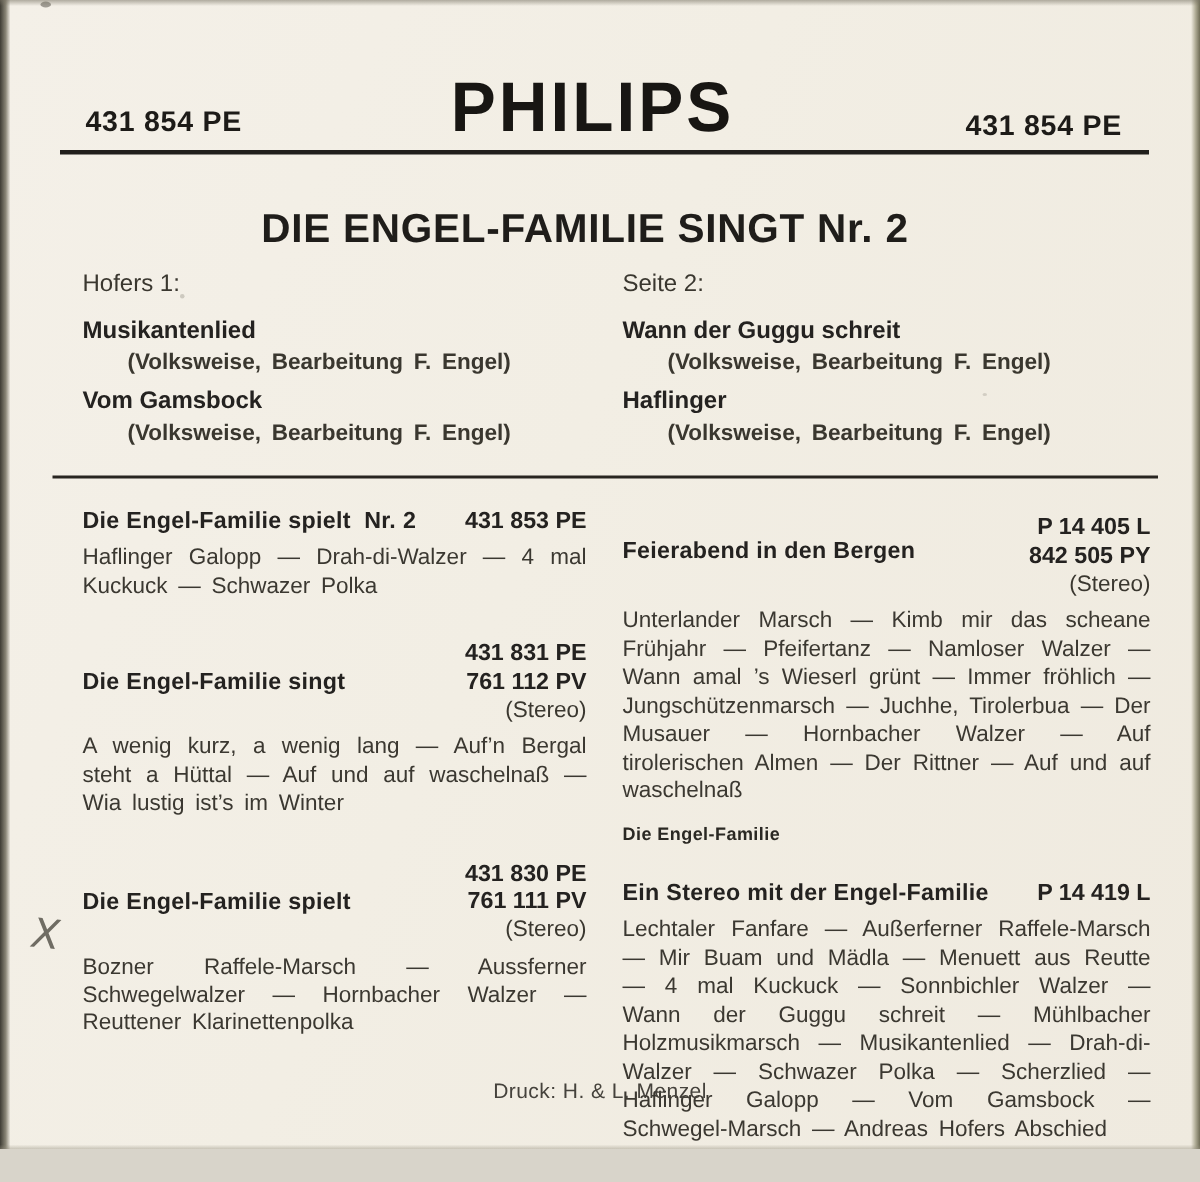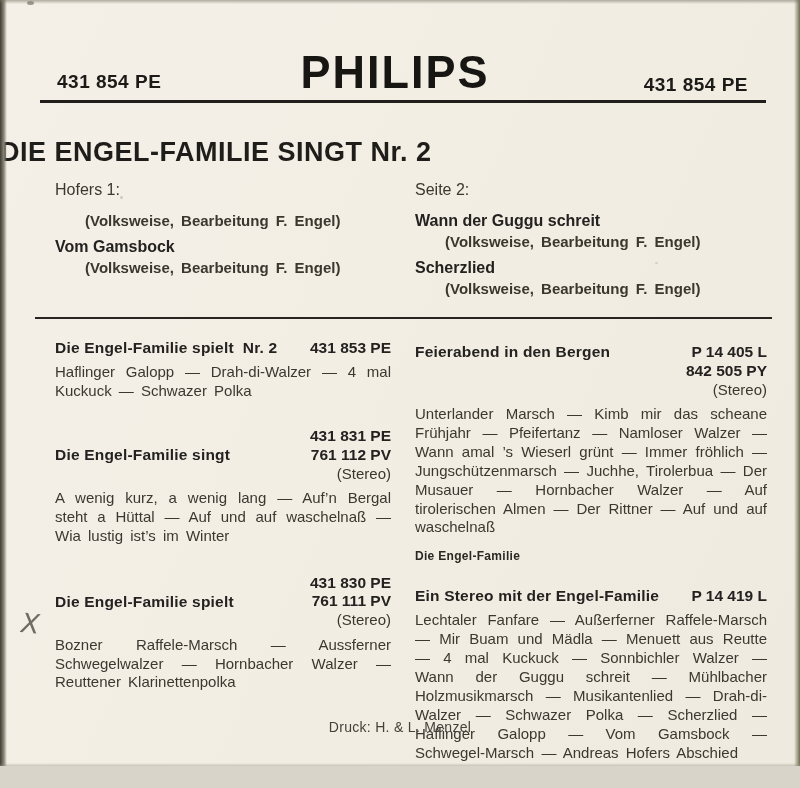--- a/index.html
+++ b/index.html
@@ -56,21 +56,21 @@
     color: #181613; transform: scaleY(1.04);
   }
   .hdr-rule {
     position: absolute; top: 100px; left: 40px; width: 726px; height: 3px;
     background: #211f1c;
   }
 
   
   .album-title {
     position: absolute; top: 137px; left: 0; right: 20px;
-    text-align: left;
+    text-align: center;
     font-size: 27px; font-weight: bold; letter-spacing: .5px; color: #1f1d1a;
     white-space: pre-wrap;
   }
 
   
   .side { position: absolute; top: 181px; width: 345px; }
   .side-left  { left: 55px; }
   .side-right { left: 415px; }
   .side-label { font-size: 16px; color: #3a372f; margin-bottom: 13px; }
   .track { margin-bottom: 9px; }
@@ -90,21 +90,21 @@
   .disc-head { display: flex; justify-content: space-between; align-items: flex-start; }
   .disc-title {
     font-weight: bold; font-size: 15.5px; color: #242220;
     white-space: pre-wrap; letter-spacing: .2px;
   }
   .disc-cat { font-weight: bold; font-size: 15.5px; color: #242220; white-space: nowrap; }
   .cat-stack { text-align: right; line-height: 1.22; flex-shrink: 0; }
   .cat-stack .cat-line { display: block; font-weight: bold; font-size: 15.5px; color: #242220; }
   .cat-stack .stereo { font-weight: normal; font-size: 15px; color: #3a372f; }
   .title-offset-1 { margin-top: 19px; }
-  .title-offset-half { margin-top: 0; }
+  .title-offset-half { margin-top: 16px; }
   .disc-body {
     margin: 6px 0 0 0; font-size: 15px; line-height: 1.26; color: #3b3831;
     text-align: justify; word-spacing: 3px;
   }
   .artist-line { margin-top: 12px; font-weight: bold; font-size: 12px; color: #2a2823; letter-spacing: .3px; }
   .gap-26 { margin-top: 26px; }
   .gap-28 { margin-top: 28px; }
   .gap-24 { margin-top: 24px; }
 
   
@@ -138,36 +138,37 @@
   <div class="hdr-cat-left">431 854 PE</div>
   <div class="philips">PHILIPS</div>
   <div class="hdr-cat-right">431 854 PE</div>
   <div class="hdr-rule"></div>
 
   <div class="album-title">DIE ENGEL-FAMILIE SINGT Nr. 2</div>
 
   <div class="side side-left">
     <div class="side-label">Hofers 1:</div>
     <div class="track">
+      <div class="track-title">Musikantenlied</div>
       <div class="track-credit">(Volksweise, Bearbeitung F. Engel)</div>
     </div>
     <div class="track">
       <div class="track-title">Vom Gamsbock</div>
       <div class="track-credit">(Volksweise, Bearbeitung F. Engel)</div>
     </div>
   </div>
 
   <div class="side side-right">
     <div class="side-label">Seite 2:</div>
     <div class="track">
       <div class="track-title">Wann der Guggu schreit</div>
       <div class="track-credit">(Volksweise, Bearbeitung F. Engel)</div>
     </div>
     <div class="track">
-      <div class="track-title">Scherzlied</div>
+      <div class="track-title">Haflinger</div>
       <div class="track-credit">(Volksweise, Bearbeitung F. Engel)</div>
     </div>
   </div>
 
   <div class="mid-rule"></div>
 
   <div class="col col-left">
 
     <div class="disc-block">
       <div class="disc-head">

